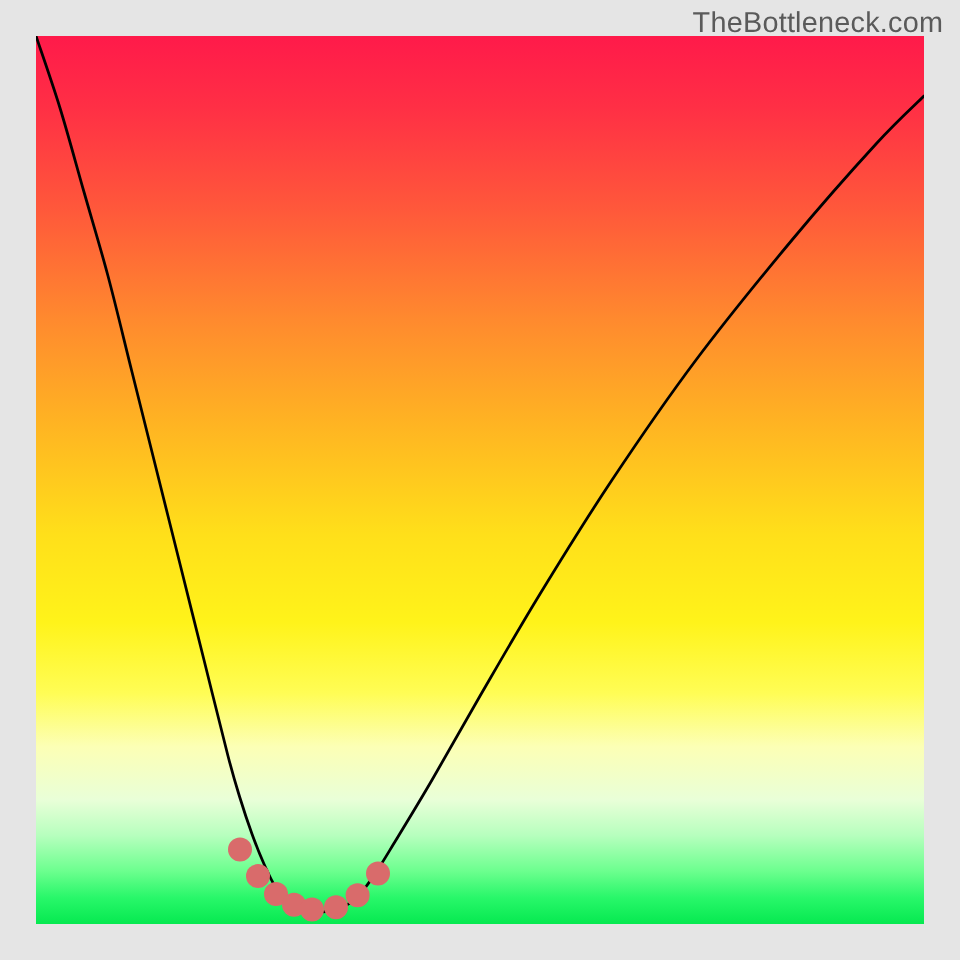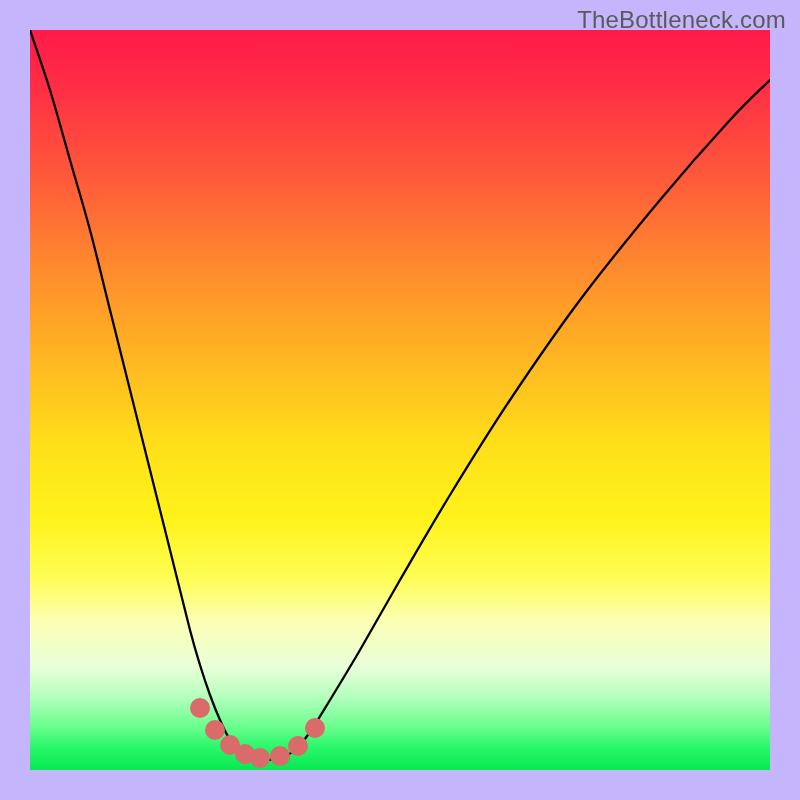--- a/index.html
+++ b/index.html
@@ -10,21 +10,21 @@
     background: #000;
     overflow: hidden;
     font-family: Arial, Helvetica, sans-serif;
   }
   .frame {
     position: absolute;
     left: 0;
     top: 0;
     width: 800px;
     height: 800px;
-    background: #c4b5fd;
+    background: #e5e5e5;
   }
   .plot-area {
     position: absolute;
     left: 30px;
     top: 30px;
     width: 740px;
     height: 740px;
     overflow: hidden;
   }
   .gradient {

